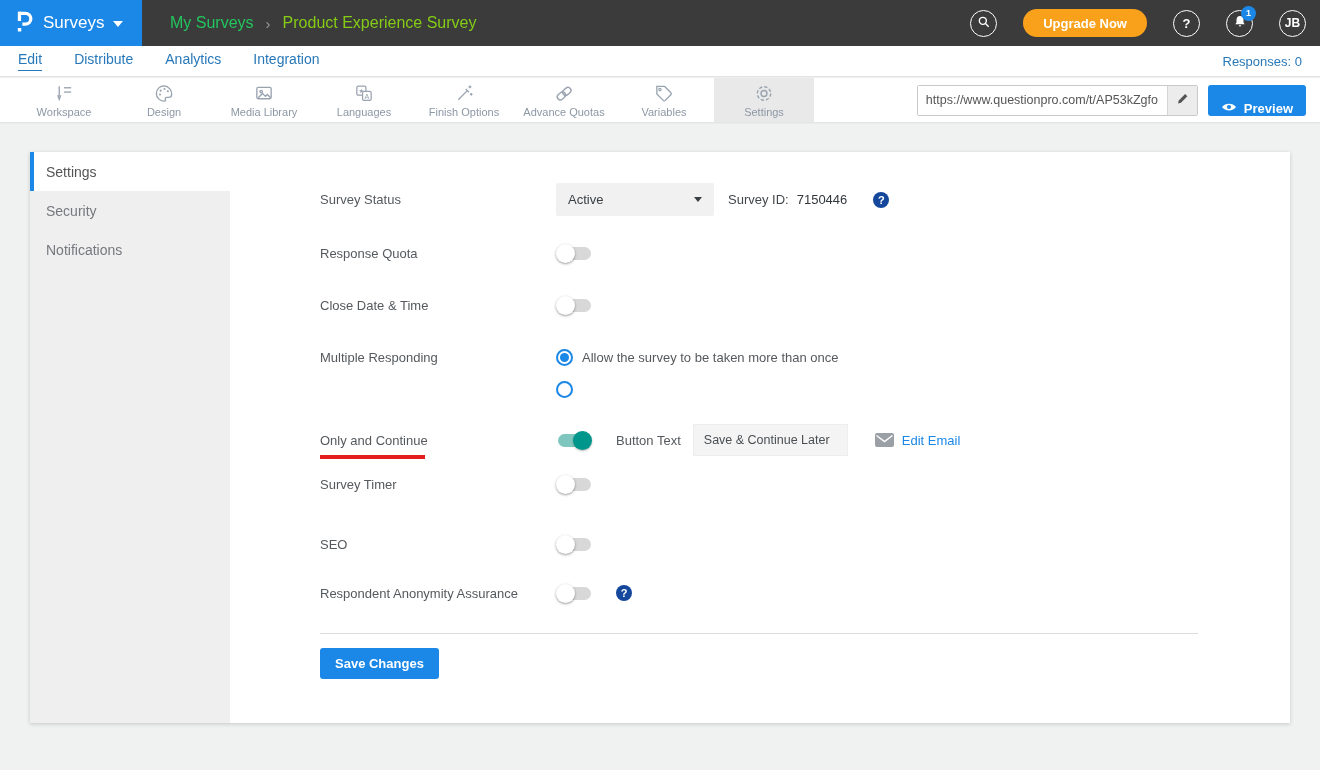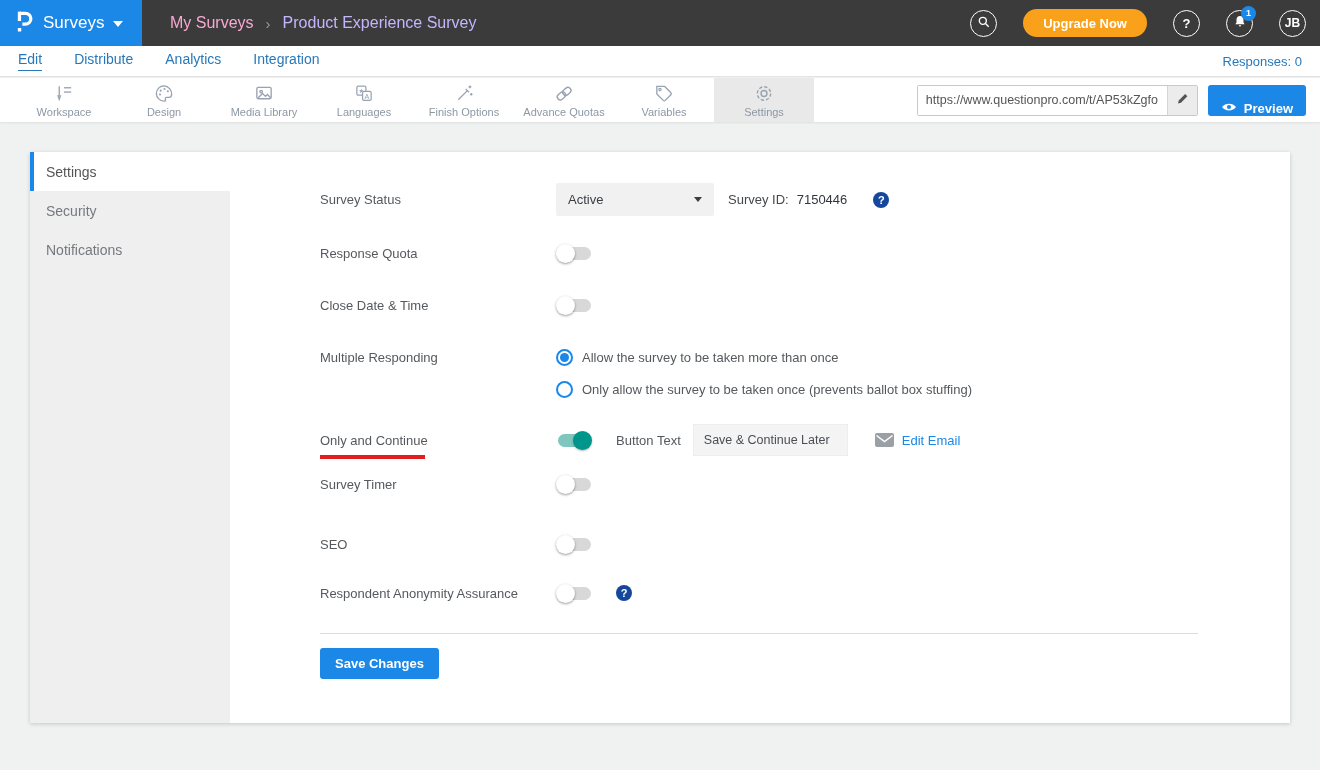--- a/index.html
+++ b/index.html
@@ -6,23 +6,23 @@
   html,body { width:1320px; height:770px; }
   body { font-family:"Liberation Sans", sans-serif; background:#f0f1f1; overflow:hidden; }
   #app { position:relative; width:1320px; height:770px; }
 
   
   .top-header { position:absolute; left:0; top:0; width:1320px; height:46px; background:#3b3b3b; display:flex; align-items:center; }
   .logo-block { width:142px; height:46px; background:#1b87e6; display:flex; align-items:center; padding-left:14px; gap:9px; cursor:pointer; flex:0 0 auto; }
   .logo-block .product { color:#fff; font-size:17px; }
   .caret-down { width:0; height:0; border-left:5px solid transparent; border-right:5px solid transparent; border-top:6px solid #fff; margin-top:2px; }
   .breadcrumb { display:flex; align-items:center; gap:12px; margin-left:28px; font-size:16px; }
-  .crumb-parent { color:#f9a8d4; cursor:pointer; }
+  .crumb-parent { color:#22c55e; cursor:pointer; }
   .crumb-sep { color:#9a9a9a; font-size:15px; }
-  .crumb-current { color:#c4b5fd; }
+  .crumb-current { color:#84cc16; }
   .header-actions { margin-left:auto; display:flex; align-items:center; gap:26px; padding-right:14px; }
   .hicon { width:27px; height:27px; border-radius:50%; border:1.5px solid #fff; display:flex; align-items:center; justify-content:center; color:#fff; font-weight:bold; font-size:13px; cursor:pointer; position:relative; }
   .upgrade-btn { height:28px; padding:0 20px; border-radius:14px; background:#f9a11b; border:none; color:#fff; font-size:13px; font-weight:bold; cursor:pointer; font-family:inherit; }
   .badge { position:absolute; top:-5px; right:-4px; min-width:15px; height:15px; border-radius:50%; background:#1b87e6; color:#fff; font-size:9px; font-weight:bold; display:flex; align-items:center; justify-content:center; }
   .avatar { font-size:12px; }
 
   
   .nav-row { position:absolute; left:0; top:46px; width:1320px; height:31px; background:#fff; border-bottom:1px solid #e2e2e2; display:flex; align-items:center; padding:0 18px; }
   .nav-tabs { display:flex; gap:32px; }
   .nav-tab { color:#2878b9; font-size:14px; cursor:pointer; padding-bottom:3px; }
@@ -292,21 +292,20 @@
       </div>
 
       <div class="row" style="left:90px; top:189px; height:32px; right:20px;">
         <span class="flabel">Multiple Responding</span>
         <span class="radio sel"></span>
         <span class="radio-label">Allow the survey to be taken more than once</span>
       </div>
       <div class="row" style="left:90px; top:221px; height:32px; right:20px;">
         <span class="flabel"></span>
         <span class="radio"></span>
-        <span class="radio-label">Only allow the survey to be taken once (prevents ballot box stuffing)</span>
       </div>
 
       <div class="row" style="left:90px; top:272px; height:32px; right:20px;">
         <span class="flabel" style="position:relative;">
           <span>Only and Continue</span>
           <span class="red-underline"></span>
         </span>
         <span class="toggle on">
             <span class="track"></span>
             <span class="knob"></span>

